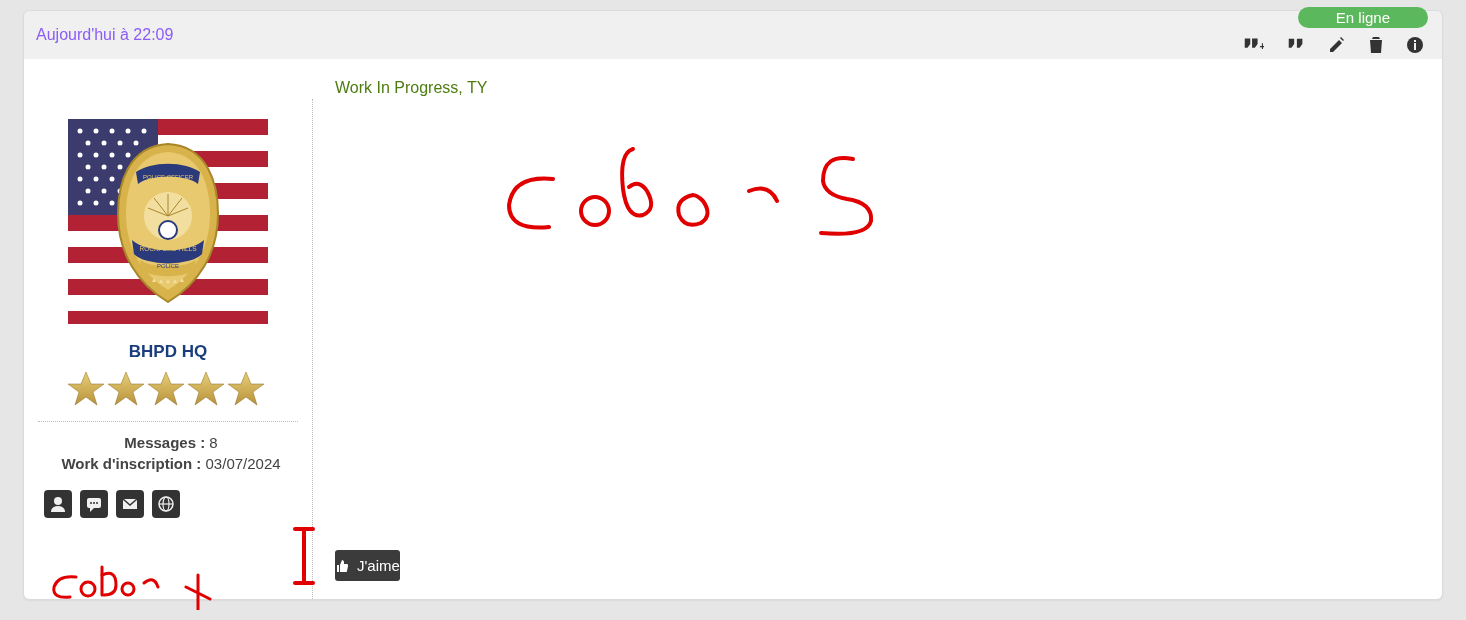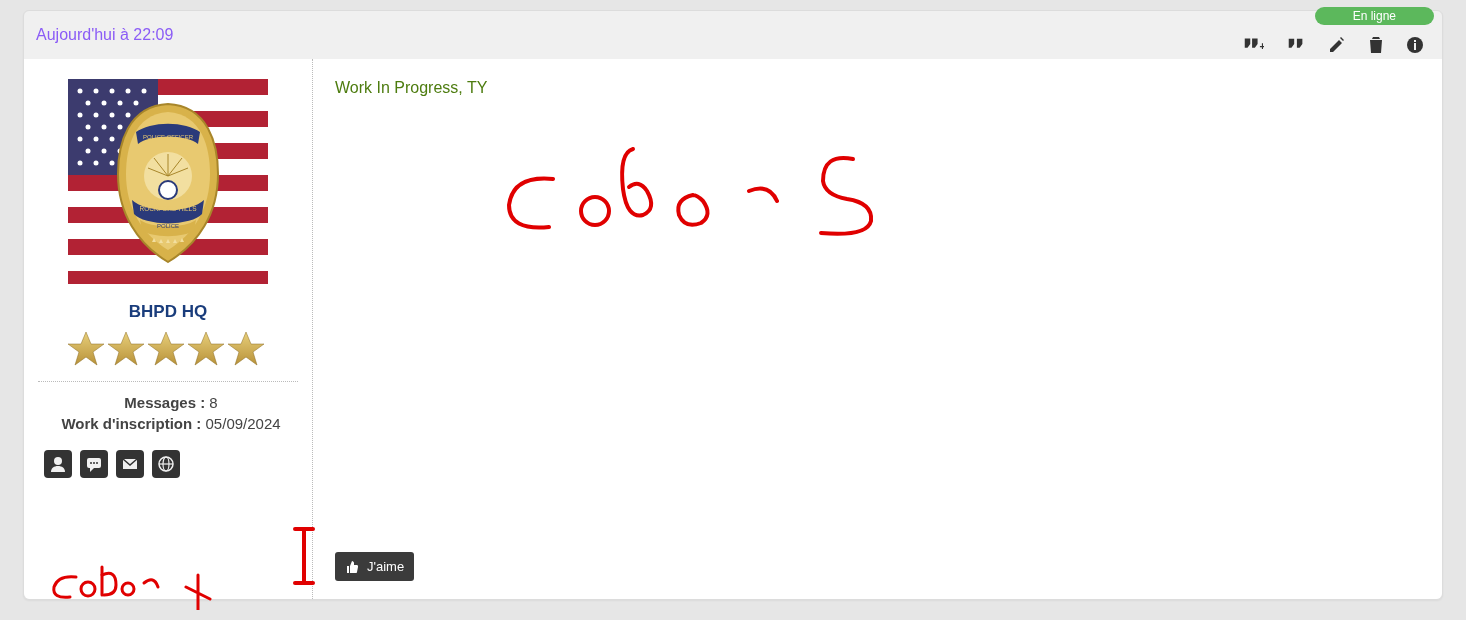--- a/index.html
+++ b/index.html
@@ -1,38 +1,38 @@
 <!DOCTYPE html>
 <html><head>
 <meta charset="utf-8">
 <style>
   html,body{margin:0;padding:0;background:#e6e6e6;font-family:Arial,Helvetica,sans-serif;font-size:14px;color:#555;}
   .wrap{width:1440px;margin:0 auto;}
   .card{background:#f0f0f0;border:1px solid #dcdcdc;border-radius:6px;margin:10px;position:relative;box-shadow:0 1px 2px rgba(0,0,0,.05);}
   .topbar{display:flex;align-items:center;justify-content:space-between;height:48px;padding:0 12px;position:relative;}
   .timestamp{color:#8b5cf6;font-size:16px;}
-  .status-pill{position:absolute;top:-4px;right:8px;background:#5cb85c;color:#fff;border-radius:14px;padding:2px 38px;font-size:12px;font-weight:500;}
+  .status-pill{position:absolute;top:-4px;right:14px;background:#5cb85c;color:#fff;border-radius:14px;padding:2px 38px;font-size:15px;font-weight:500;}
   .actions{display:flex;gap:22px;align-items:center;margin-top:22px;margin-right:6px;}
   .actions svg,.actions .glyph{fill:#333;color:#333;cursor:pointer;}
   .body{display:flex;background:#fff;border-radius:0 0 6px 6px;min-height:540px;position:relative;}
-  .side{width:260px;border-right:1px dotted #bbb;padding:20px 14px 0 14px;text-align:center;}
+  .side{width:260px;border-right:1px dotted #bbb;padding:20px 14px 0 14px;text-align:center;margin-top:40px;}
   .avatar{width:200px;height:205px;margin:0 auto;position:relative;overflow:hidden;}
   .uname{color:#1a3d7c;font-weight:bold;font-size:17px;margin-top:18px;}
   .urole{color:#555;font-size:17px;margin-top:2px;}
   .stars{margin:8px auto 6px auto;letter-spacing:-4px;}
   .sep{border:none;border-top:1px dotted #bbb;margin:10px 0 12px 0;}
   .meta{text-align:center;font-size:15px;color:#444;margin-left:6px;}
   .meta b{font-weight:bold;}
   .iconrow{display:flex;gap:8px;margin:18px 0 0 6px;}
   .ib{width:28px;height:28px;background:#333;border-radius:4px;display:flex;align-items:center;justify-content:center;cursor:pointer;}
   .ib svg{fill:#f0f0f0;}
   .content{flex:1;padding:20px 22px;position:relative;}
   .post-text{color:#4d7c0f;font-size:16px;}
   .votebar{position:absolute;left:22px;bottom:18px;display:flex;gap:10px;}
-  .vbtn{background:#3b3b3b;color:#fff;border:none;border-radius:3px;padding:7px 10px;font-size:13px;display:flex;align-items:center;gap:8px;cursor:pointer;}
+  .vbtn{background:#3b3b3b;color:#fff;border:none;border-radius:3px;padding:7px 0;font-size:15px;display:flex;align-items:center;gap:8px;cursor:pointer;}
   .ann{position:absolute;pointer-events:none;}
 </style>
 </head>
 <body>
 
 <div class="wrap">
  <div class="card">
   <div class="topbar">
     <span class="timestamp">Aujourd'hui à 22:09</span>
     <span class="status-pill">En ligne</span>
@@ -161,21 +161,21 @@
         <use href="#st" x="0"></use>
               <use href="#st" x="40"></use>
               <use href="#st" x="80"></use>
               <use href="#st" x="120"></use>
               <use href="#st" x="160"></use>
        </svg>
      </div>
      <hr class="sep">
      <div class="meta">
        <div><b>Messages :</b> <span>8</span></div>
-       <div style="margin-top:4px;"><b>Work d'inscription :</b> <span>05/09/2024</span></div>
+       <div style="margin-top:4px;"><b>Work d'inscription :</b> <span>03/07/2024</span></div>
      </div>
      <div class="iconrow">
        <div class="ib">
               <svg width="18" height="18" viewBox="0 0 18 18">
                 <circle cx="9" cy="6" r="4"></circle>
                 <path d="M2 17c0-4 3-6 7-6s7 2 7 6H2z"></path>
               </svg>
             </div>
        <div class="ib">
               <svg width="18" height="18" viewBox="0 0 18 18">

